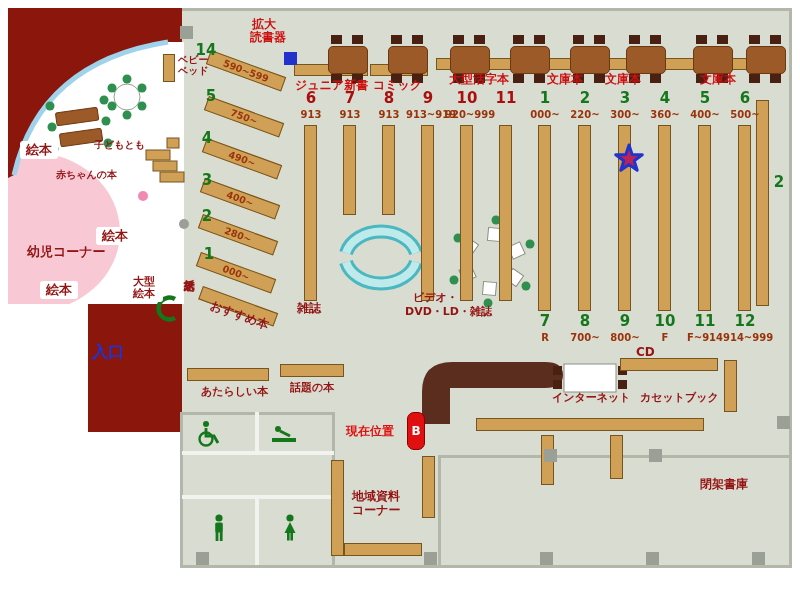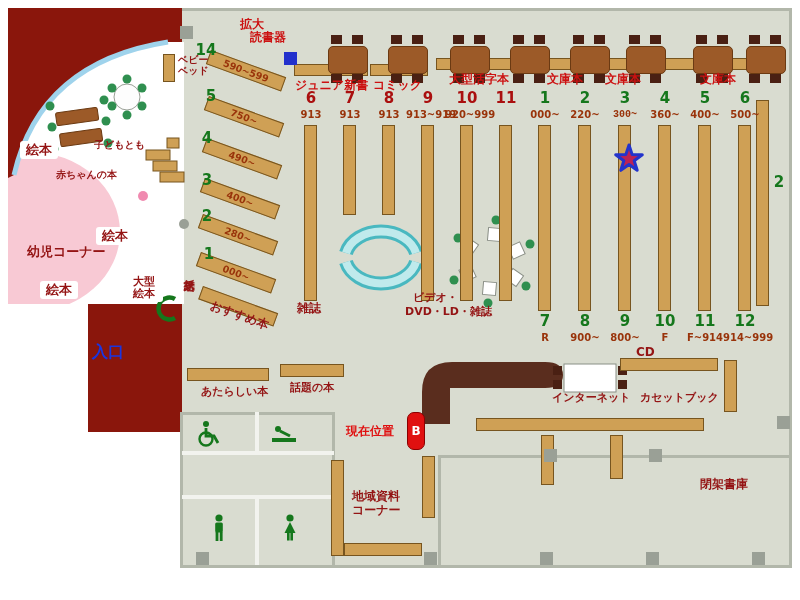--- a/index.html
+++ b/index.html
@@ -169,21 +169,21 @@
         <polygon points="7,8 12.5,19 1.5,19"></polygon>
       <rect x="4" y="18.5" width="2.6" height="8"></rect>
         <rect x="7.4" y="18.5" width="2.6" height="8"></rect>
     </g>
   </svg>
 
   <svg class="starbox" style="left:612px;top:143px" width="36" height="34">
     <path d="M17,2 L20.2,11.6 L30.3,11.7 L22.2,17.7 L25.2,27.3 L17,21.5 L8.8,27.3 L11.8,17.7 L3.7,11.7 L13.8,11.6 Z" fill="#bb2255" stroke="#2233cc" stroke-width="3" stroke-linejoin="round"></path>
   </svg>
 
-  <div class="lbl c-red f12" style="left:240px;top:18px">拡大</div>
+  <div class="lbl c-red f12" style="left:252px;top:18px">拡大</div>
   <div class="lbl c-red f12" style="left:250px;top:31px">読書器</div>
   <div class="device" style="left:284px;top:52px"></div>
 
   <div class="lbl c-dark f13 whitebox box" style="left:20px;top:141px">絵本</div>
   <div class="lbl c-dark f13 whitebox box" style="left:96px;top:227px">絵本</div>
   <div class="lbl c-dark f13 whitebox box" style="left:40px;top:281px">絵本</div>
 
   <div class="lbl c-dark f13" style="left:27px;top:245px">幼児コーナー</div>
   <div class="lbl c-dark f10" style="left:56px;top:169px">赤ちゃんの本</div>
   <div class="lbl c-dark f10" style="left:94px;top:139px">子どもとも</div>
@@ -257,23 +257,23 @@
     <div class="shelf" style="left: 499px; top: 125px; width: 13px; height: 176px;"></div>
     <div class="lbl num-g" style="left: 532px; top: 90px;">1</div>
     <div class="lbl range" style="left: 523px; top: 109px;">000~</div>
     <div class="shelf" style="left: 538px; top: 125px; width: 13px; height: 186px;"></div>
     <div class="lbl num-g" style="left: 532px; top: 313px;">7</div>
     <div class="lbl range" style="left: 523px; top: 332px;">R</div>
     <div class="lbl num-g" style="left: 572px; top: 90px;">2</div>
     <div class="lbl range" style="left: 563px; top: 109px;">220~</div>
     <div class="shelf" style="left: 578px; top: 125px; width: 13px; height: 186px;"></div>
     <div class="lbl num-g" style="left: 572px; top: 313px;">8</div>
-    <div class="lbl range" style="left: 563px; top: 332px;">900~</div>
+    <div class="lbl range" style="left: 563px; top: 332px;">700~</div>
     <div class="lbl num-g" style="left: 612px; top: 90px;">3</div>
-    <div class="lbl range" style="left: 603px; top: 109px; font-family: Liberation Mono, monospace;">300~</div>
+    <div class="lbl range" style="left: 603px; top: 109px;">300~</div>
     <div class="shelf" style="left: 618px; top: 125px; width: 13px; height: 186px;"></div>
     <div class="lbl num-g" style="left: 612px; top: 313px;">9</div>
     <div class="lbl range" style="left: 603px; top: 332px;">800~</div>
     <div class="lbl num-g" style="left: 652px; top: 90px;">4</div>
     <div class="lbl range" style="left: 643px; top: 109px;">360~</div>
     <div class="shelf" style="left: 658px; top: 125px; width: 13px; height: 186px;"></div>
     <div class="lbl num-g" style="left: 652px; top: 313px;">10</div>
     <div class="lbl range" style="left: 643px; top: 332px;">F</div>
     <div class="lbl num-g" style="left: 692px; top: 90px;">5</div>
     <div class="lbl range" style="left: 683px; top: 109px;">400~</div>

